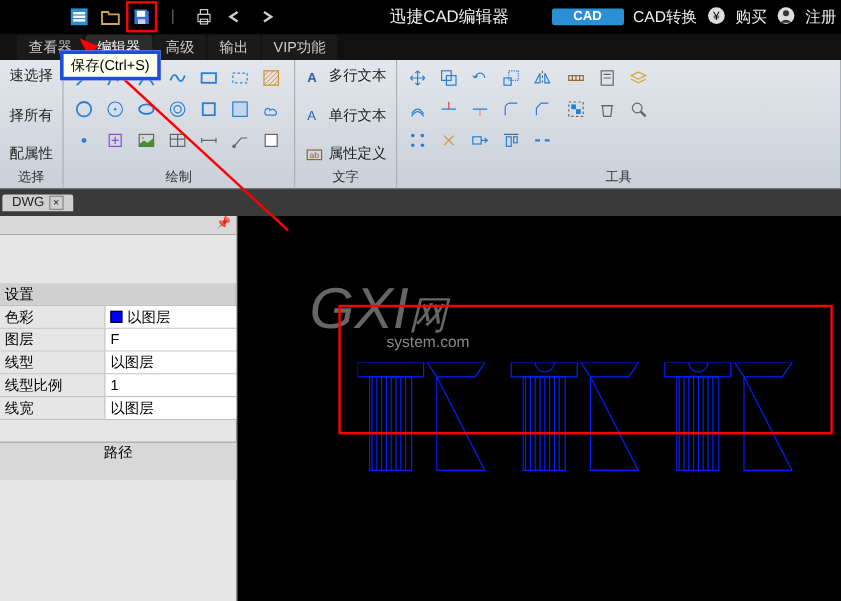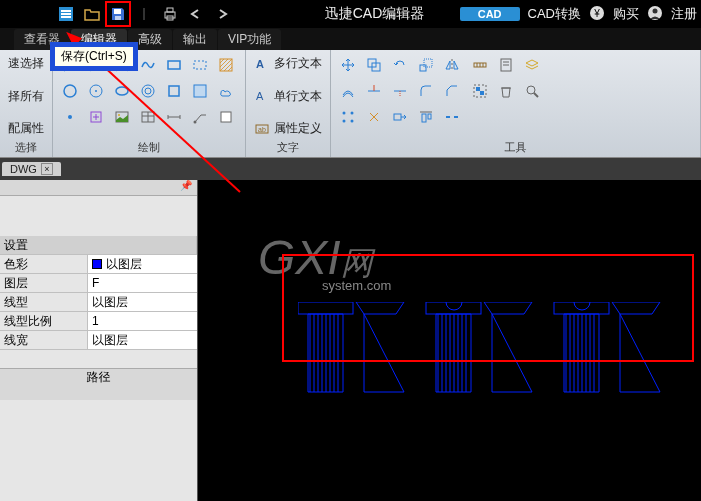--- a/index.html
+++ b/index.html
@@ -14,21 +14,21 @@
 .app-title { position: absolute; left: 50%; transform: translateX(-50%); color: #eee; font-size: 14px; font-weight: 500; }
 .titlebar-right { position: absolute; right: 4px; display: flex; align-items: center; gap: 8px; color: #eee; font-size: 13px; }
 .cad-badge { background: #2a8fd4; color: #fff; padding: 1px 18px; border-radius: 2px; font-size: 11px; font-weight: bold; }
 
 
 .tabs { height: 22px; background: #111; display: flex; align-items: flex-end; padding-left: 14px; gap: 1px; }
 .tab { padding: 2px 10px; color: #ccc; font-size: 12px; background: #1a1a1a; border-radius: 3px 3px 0 0; }
 .tab.active { background: #2b2b2b; color: #fff; }
 
 
-.tooltip { position: absolute; left: 50px; top: 42px; background: #fffff0; border: 5px solid #1d4ed8; padding: 1px 6px; font-size: 12px; color: #000; z-index: 100; }
+.tooltip { position: absolute; left: 50px; top: 42px; background: #fffff0; border: 3px solid #1d4ed8; padding: 1px 6px; font-size: 12px; color: #000; z-index: 100; }
 
 
 .arrow { position: absolute; left: 60px; top: 32px; z-index: 99; pointer-events: none; }
 
 
 .ribbon { height: 108px; background: linear-gradient(#e3e7ec, #c9d0d8); display: flex; border-bottom: 1px solid #888; }
 .ribbon-group { border-right: 1px solid #a8b0b8; padding: 4px 6px 2px; display: flex; flex-direction: column; }
 .ribbon-group-body { flex: 1; display: flex; gap: 4px; }
 .ribbon-group-label { text-align: center; font-size: 11px; color: #333; padding-top: 2px; }
 .ribbon-col { display: flex; flex-direction: column; gap: 12px; justify-content: space-between; }

